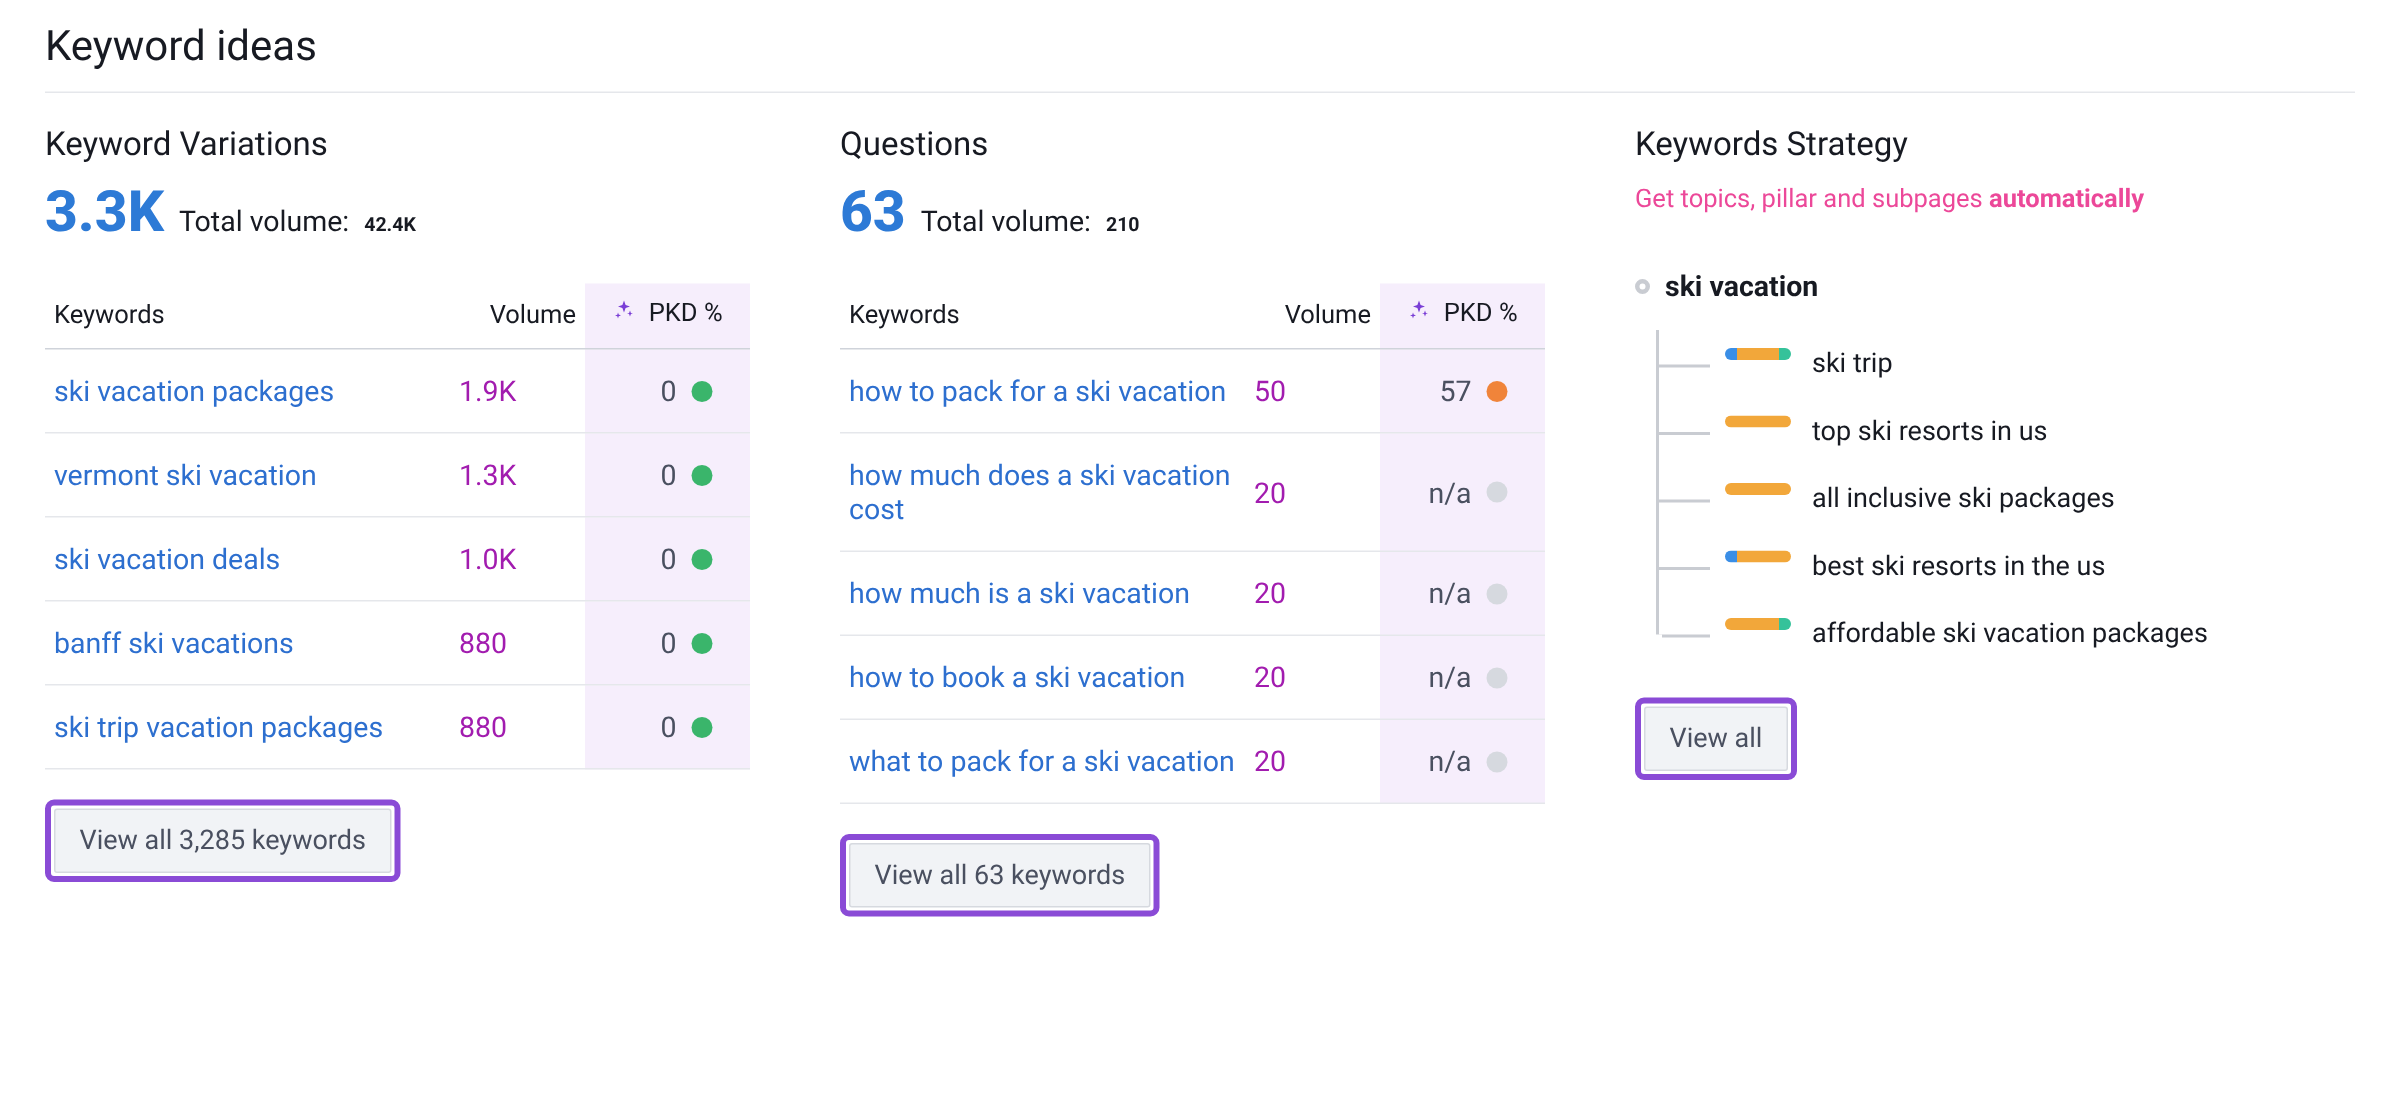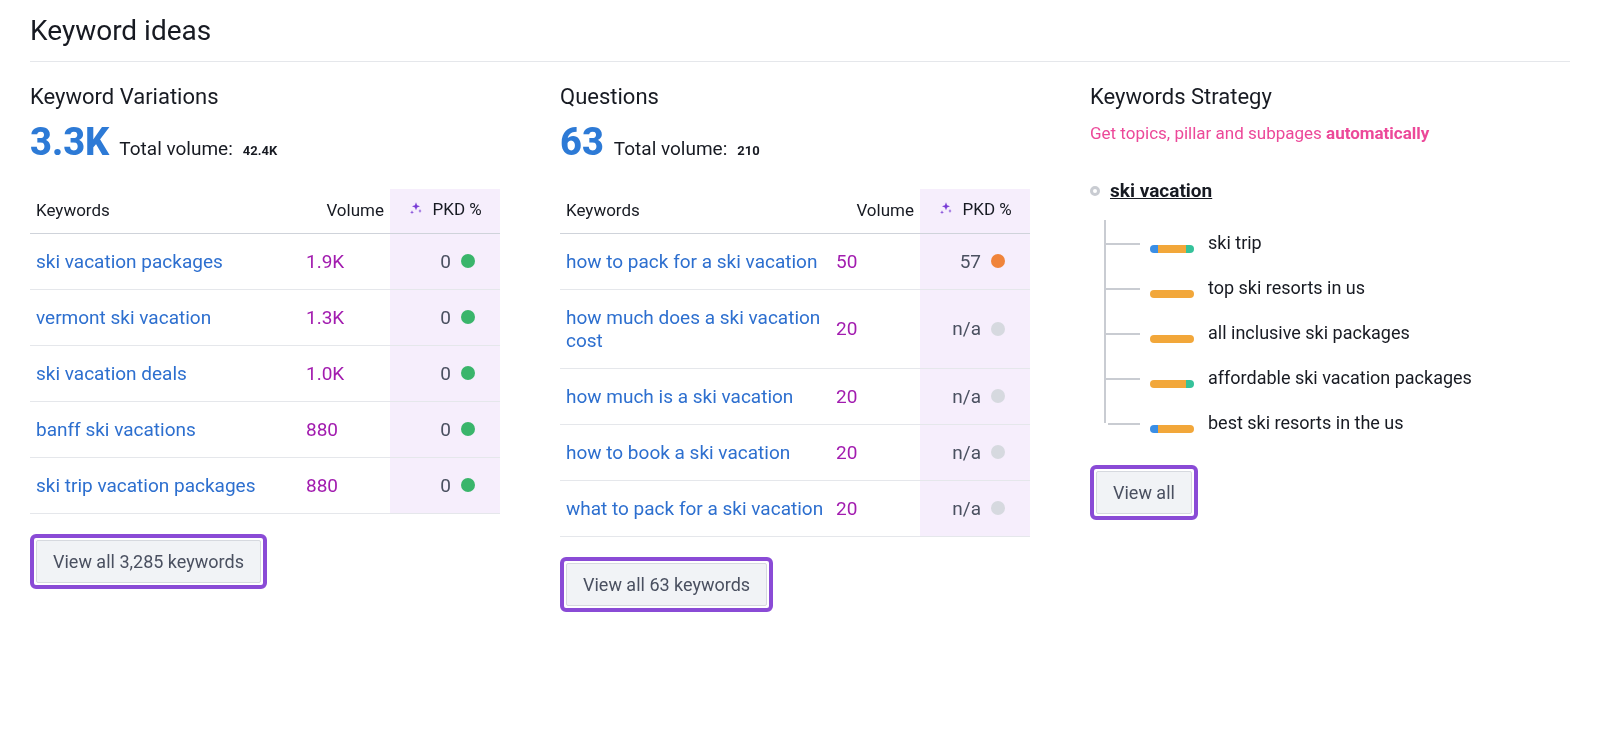--- a/index.html
+++ b/index.html
@@ -149,37 +149,36 @@
   .strategy-sub b { font-weight: 700; }
 
   .tree { position: relative; }
   .tree-root {
     display: flex;
     align-items: center;
     gap: 10px;
     font-size: 19px;
     font-weight: 700;
     margin-bottom: 18px;
-    text-decoration: underline;
   }
   .tree-root .root-dot {
     width: 10px; height: 10px; border-radius: 50%;
     border: 3px solid #c9ccd2;
     background: #fff;
   }
   .tree-children {
     margin-left: 14px;
     border-left: 2px solid #c9ccd2;
     padding-left: 0;
   }
   .tree-item {
     position: relative;
     padding: 12px 0 12px 44px;
     display: flex;
-    align-items: flex-end;
+    align-items: flex-start;
     gap: 14px;
     font-size: 18px;
     color: #171a22;
   }
   .tree-item::before {
     content: "";
     position: absolute;
     left: 0;
     top: 50%;
     width: 34px;
@@ -394,31 +393,31 @@
               <span>top ski resorts in us</span>
             </div>
             <div class="tree-item">
               <span class="mini-bar">
                 <span class="seg-orange" style="width: 100%;"></span>
               </span>
               <span>all inclusive ski packages</span>
             </div>
             <div class="tree-item">
               <span class="mini-bar">
+                <span class="seg-blue" style="width: 18%;"></span>
                 <span class="seg-orange" style="width: 82%;"></span>
-                <span class="seg-teal" style="width: 18%;"></span>
-              </span>
-              <span>affordable ski vacation packages</span>
+              </span>
+              <span>best ski resorts in the us</span>
             </div>
             <div class="tree-item">
               <span class="mini-bar">
-                <span class="seg-blue" style="width: 18%;"></span>
                 <span class="seg-orange" style="width: 82%;"></span>
-              </span>
-              <span>best ski resorts in the us</span>
+                <span class="seg-teal" style="width: 18%;"></span>
+              </span>
+              <span>affordable ski vacation packages</span>
             </div>
           </div>
       </div>
 
       <div class="view-all-wrap">
         <span class="hl-box">
           <span class="view-all-btn">View all</span>
         </span>
       </div>
     </div>

